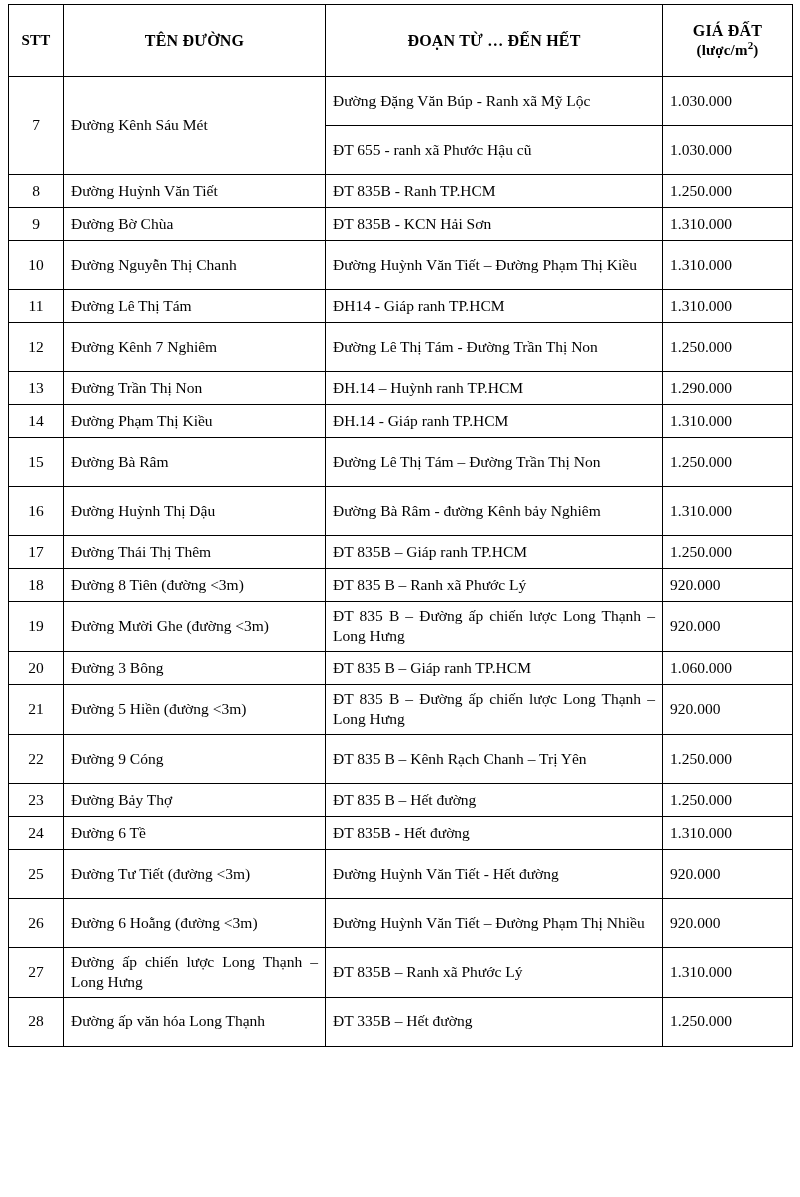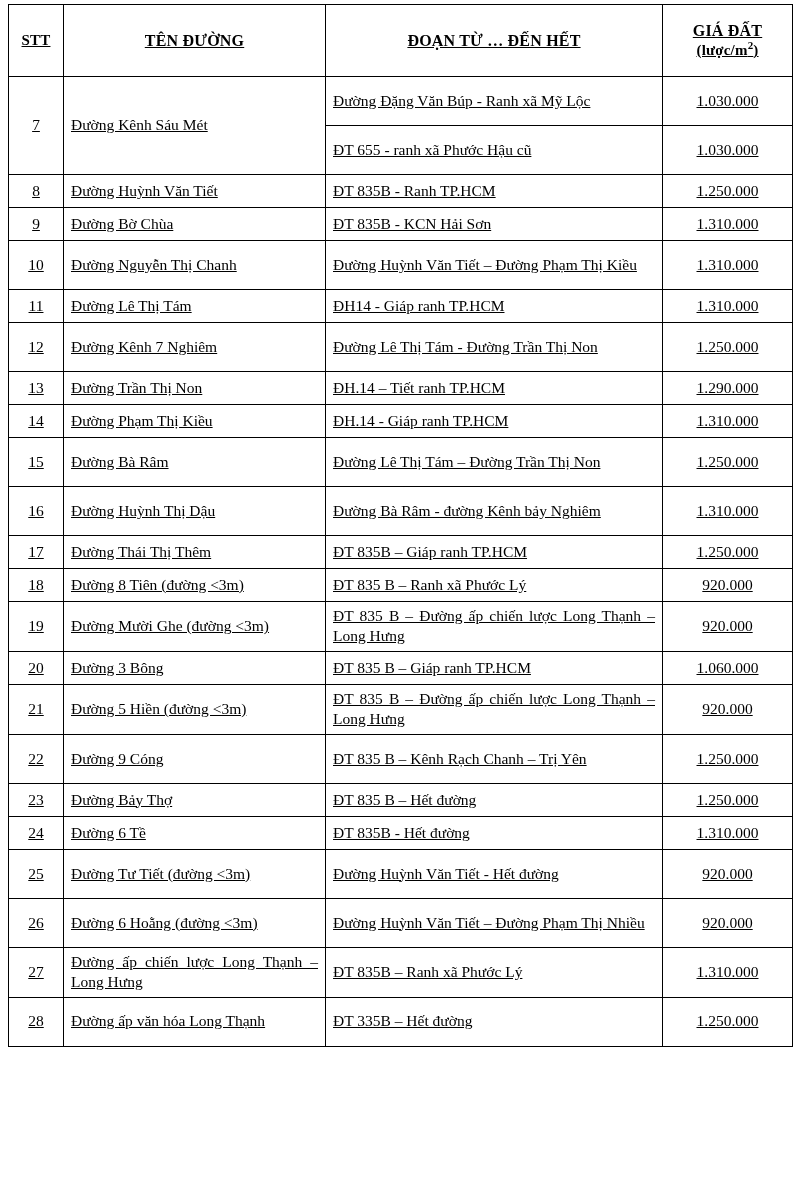--- a/index.html
+++ b/index.html
@@ -15,21 +15,20 @@
     color: #000000;
     overflow: hidden;
   }
 
   .sheet {
     width: 656px;
     height: 1197px;
     position: relative;
     box-sizing: border-box;
     padding: 4px 8px 6px 8px;
-    text-decoration: underline;
   }
 
   table.price-table {
     width: 784px;
     border-collapse: collapse;
     table-layout: fixed;
     font-size: 15.5px;
     line-height: 1.32;
   }
 
@@ -85,21 +84,20 @@
     padding-right: 8px;
   }
   td.seg {
     text-align: justify;
     text-align-last: left;
     vertical-align: middle;
     padding-left: 9px;
     padding-right: 8px;
   }
   td.price {
-    text-align: center;
     vertical-align: middle;
     white-space: nowrap;
   }
 
   
   td.name.two-line,
   td.seg.two-line {
     text-align: justify;
     text-align-last: left;
   }
@@ -168,21 +166,21 @@
         </tr>
         <tr class="r-mid">
           <td class="stt" rowspan="1">12</td>
           <td class="name" rowspan="1">Đường Kênh 7 Nghiêm</td>
           <td class="seg two-line">Đường Lê Thị Tám - Đường Trần Thị Non</td>
           <td class="price">1.250.000</td>
         </tr>
         <tr class="r-short">
           <td class="stt" rowspan="1">13</td>
           <td class="name" rowspan="1">Đường Trần Thị Non</td>
-          <td class="seg">ĐH.14 – Tiết ranh TP.HCM</td>
+          <td class="seg">ĐH.14 – Huỳnh ranh TP.HCM</td>
           <td class="price">1.290.000</td>
         </tr>
         <tr class="r-short">
           <td class="stt" rowspan="1">14</td>
           <td class="name" rowspan="1">Đường Phạm Thị Kiều</td>
           <td class="seg">ĐH.14 - Giáp ranh TP.HCM</td>
           <td class="price">1.310.000</td>
         </tr>
         <tr class="r-mid">
           <td class="stt" rowspan="1">15</td>

